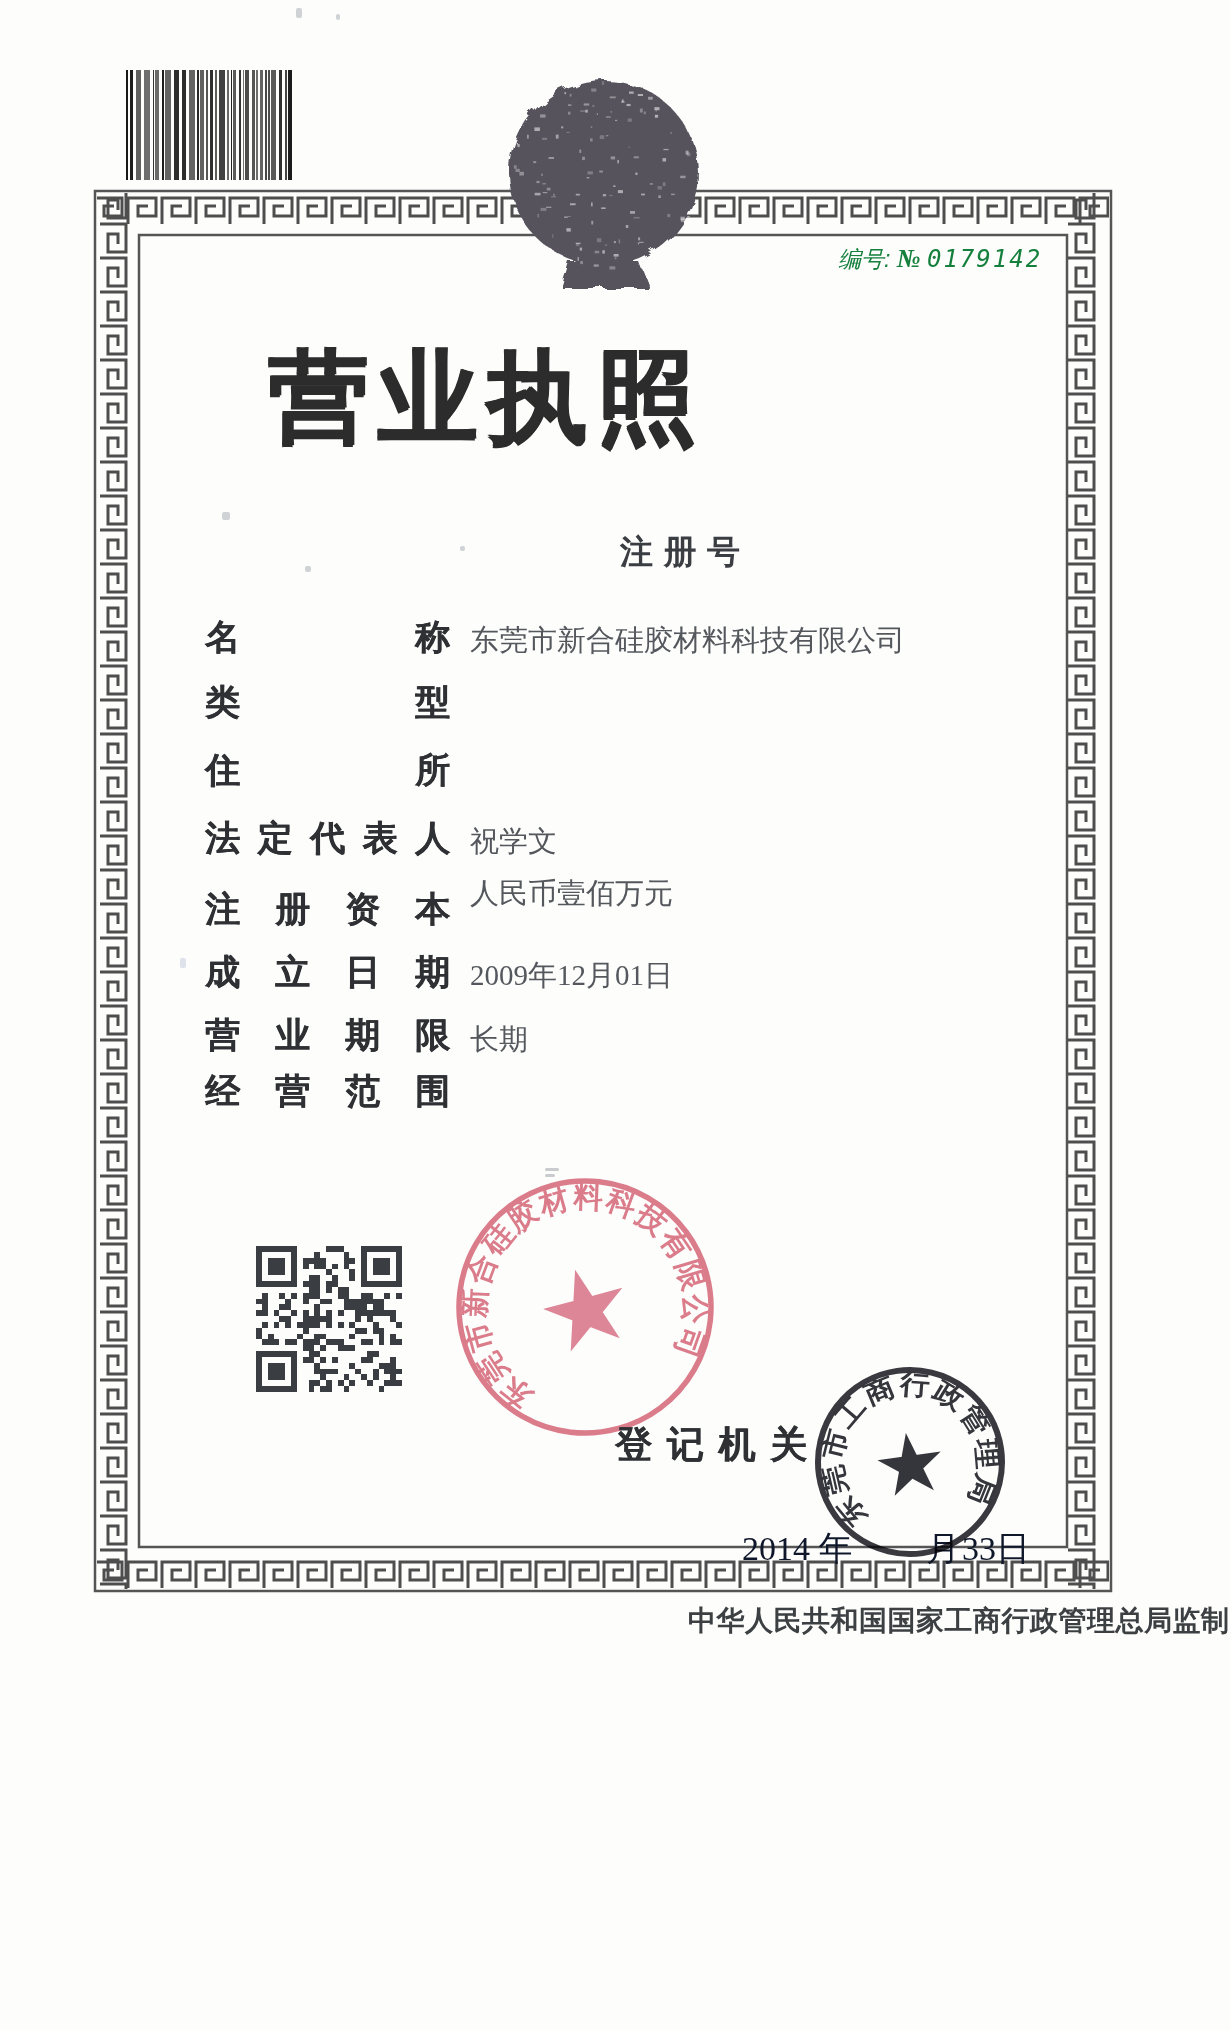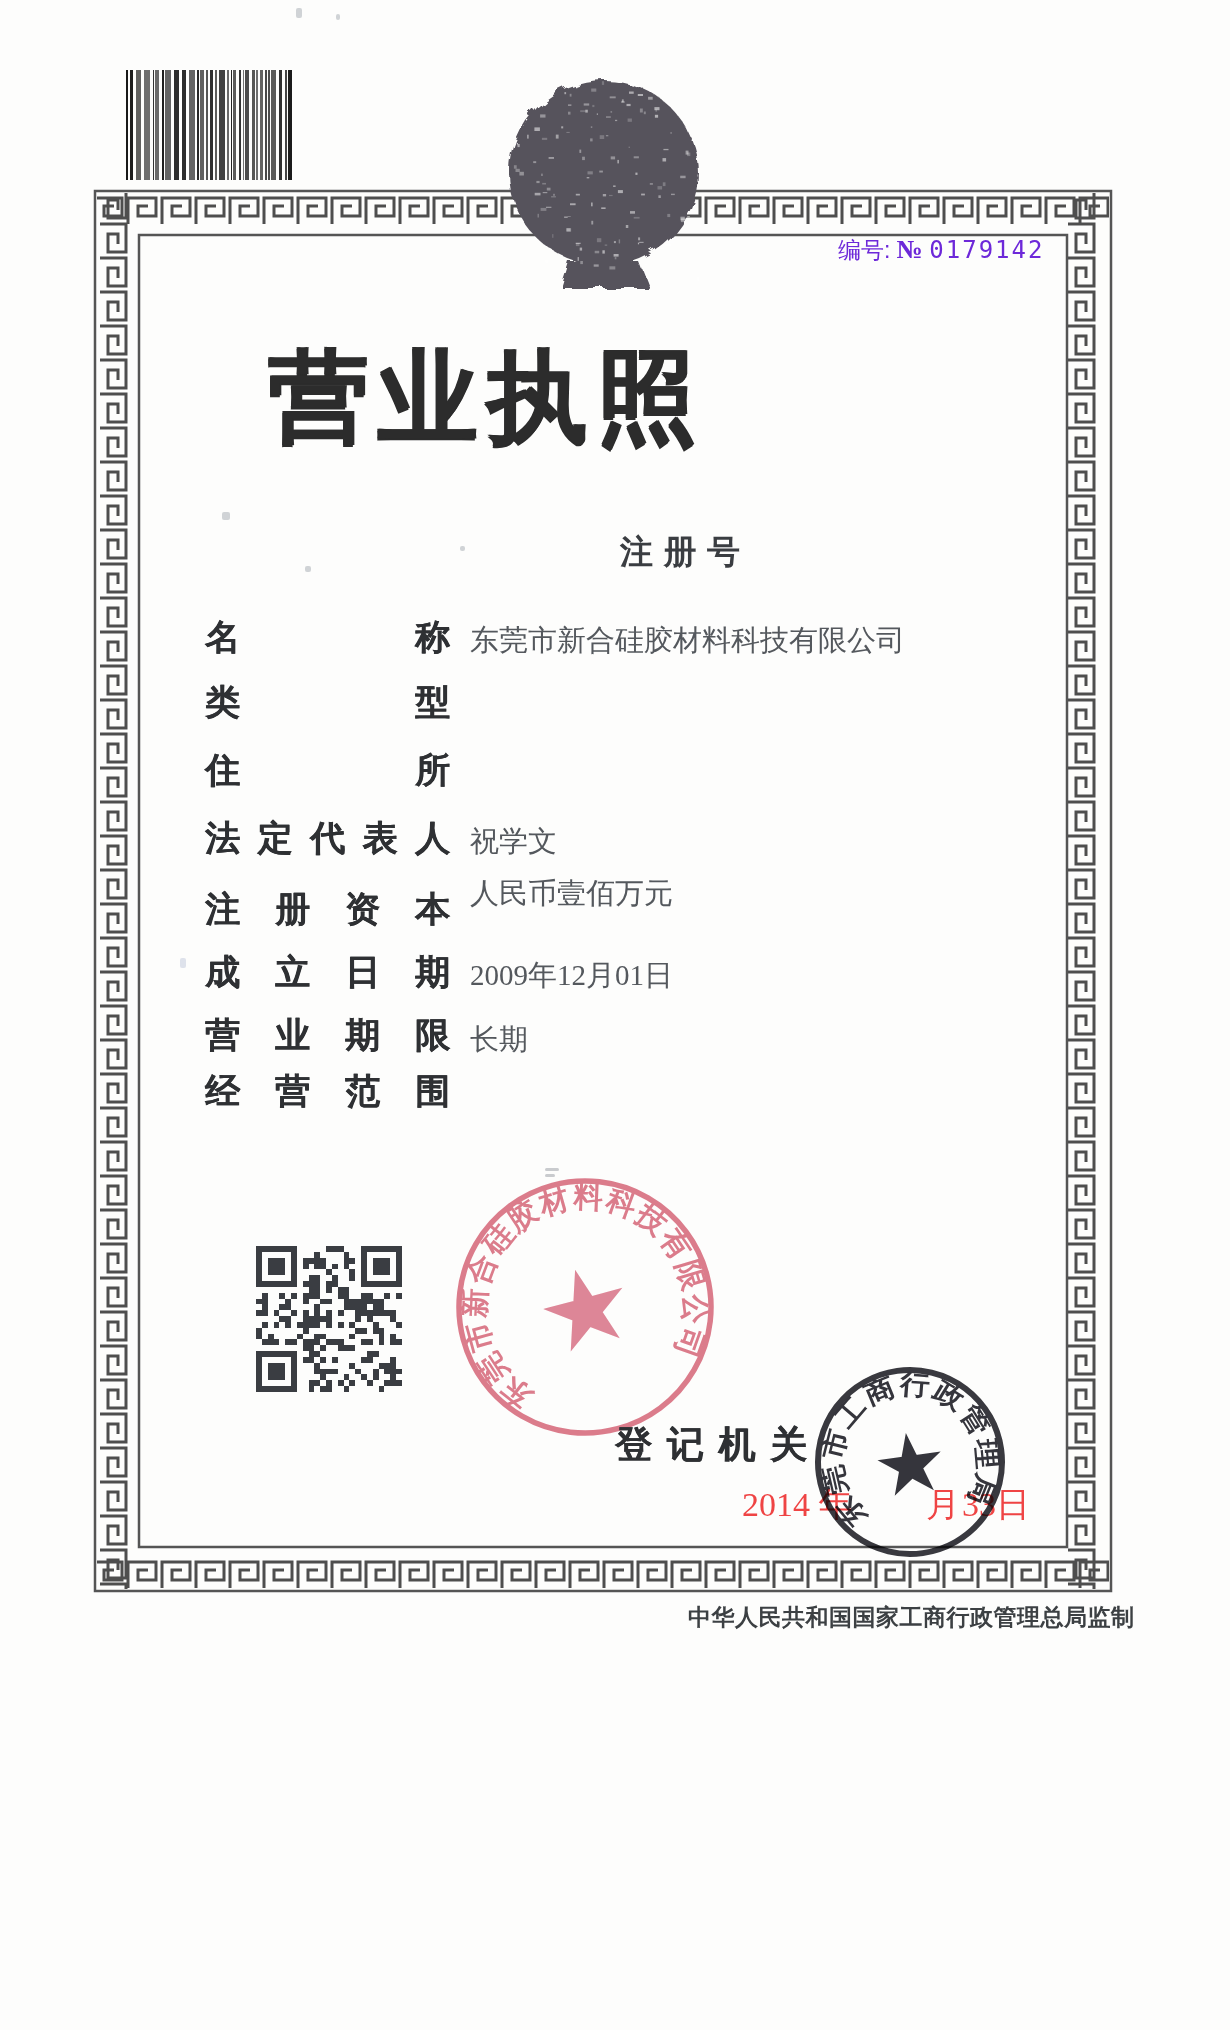--- a/index.html
+++ b/index.html
@@ -8,49 +8,49 @@
   .abs{position:absolute;}
   .spread{display:flex;justify-content:space-between;}
   
   #frame{left:92px;top:188px;}
   
   #barcode{left:126px;top:70px;width:168px;height:110px;display:flex;align-items:stretch;overflow:hidden;}
   #barcode div{background:#161616;}
   
   #emblem{left:503px;top:74px;}
   
-  .serial{left:838px;top:235px;width:250px;font-size:23px;color:#6d28d9;white-space:nowrap;}
+  .serial{left:838px;top:244px;width:250px;font-size:23px;color:#15803d;white-space:nowrap;font-style:italic;}
   .serial .sym{font-family:"Liberation Serif",serif;font-weight:700;font-size:26px;}
   .serial .num{font-family:"DejaVu Sans Mono",monospace;font-size:24px;letter-spacing:2px;}
   
   .title{left:268px;top:336px;width:428px;font-size:100px;font-weight:900;color:#2c2c2c;
          text-shadow:1.5px 0 #2c2c2c,0 1.5px #2c2c2c;line-height:1.2;}
   
   .reg-label{left:620px;top:530px;width:120px;font-size:33px;font-weight:700;color:#3a3d41;}
   .reg-value{left:778px;top:528px;font-size:36px;color:#4d525a;font-family:"Liberation Serif",serif;letter-spacing:1px;}
   
   .flabel{left:205px;width:245px;font-size:35px;font-weight:700;color:#2e3033;
           text-shadow:0.6px 0 #2e3033;}
   .fvalue{left:470px;font-size:29px;color:#54585d;font-family:"Liberation Serif",serif;white-space:nowrap;}
   .fvalue.small{font-size:19.5px;line-height:24.5px;width:618px;white-space:normal;text-align:justify;}
   
   .registry{left:615px;top:1420px;width:192px;font-size:37px;font-weight:700;color:#2e3033;
             text-shadow:0.6px 0 #2e3033;}
-  .dateline{top:1482px;font-size:34px;color:#ef4444;font-family:"Liberation Serif",serif;white-space:nowrap;}
+  .dateline{top:1526px;font-size:34px;color:#0f172a;font-family:"Liberation Serif",serif;white-space:nowrap;}
   
   #company-seal{left:440px;top:1162px;mix-blend-mode:multiply;}
   #registry-seal{left:800px;top:1352px;mix-blend-mode:multiply;}
   #company-seal text{font-weight:700;}
   #registry-seal text{font-weight:700;}
   
   #qr{left:256px;top:1246px;}
   
   .footer-left{left:100px;top:1606px;font-size:19px;color:#44484c;
                font-family:"DejaVu Sans Mono",monospace;}
-  .footer-right{left:688px;top:1602px;font-size:23px;font-weight:600;color:#3c4043;letter-spacing:0.5px;}
+  .footer-right{left:688px;top:1602px;font-size:28px;font-weight:600;color:#3c4043;letter-spacing:0.5px;}
   .speck{position:absolute;background:#9aa0a8;opacity:.45;border-radius:2px;}
 </style>
 </head>
 <body>
 
 <div class="page">
 
   <svg id="frame" class="abs" width="1022" height="1406">
     <defs>
       <pattern id="gkh" width="34" height="44" patternUnits="userSpaceOnUse">

